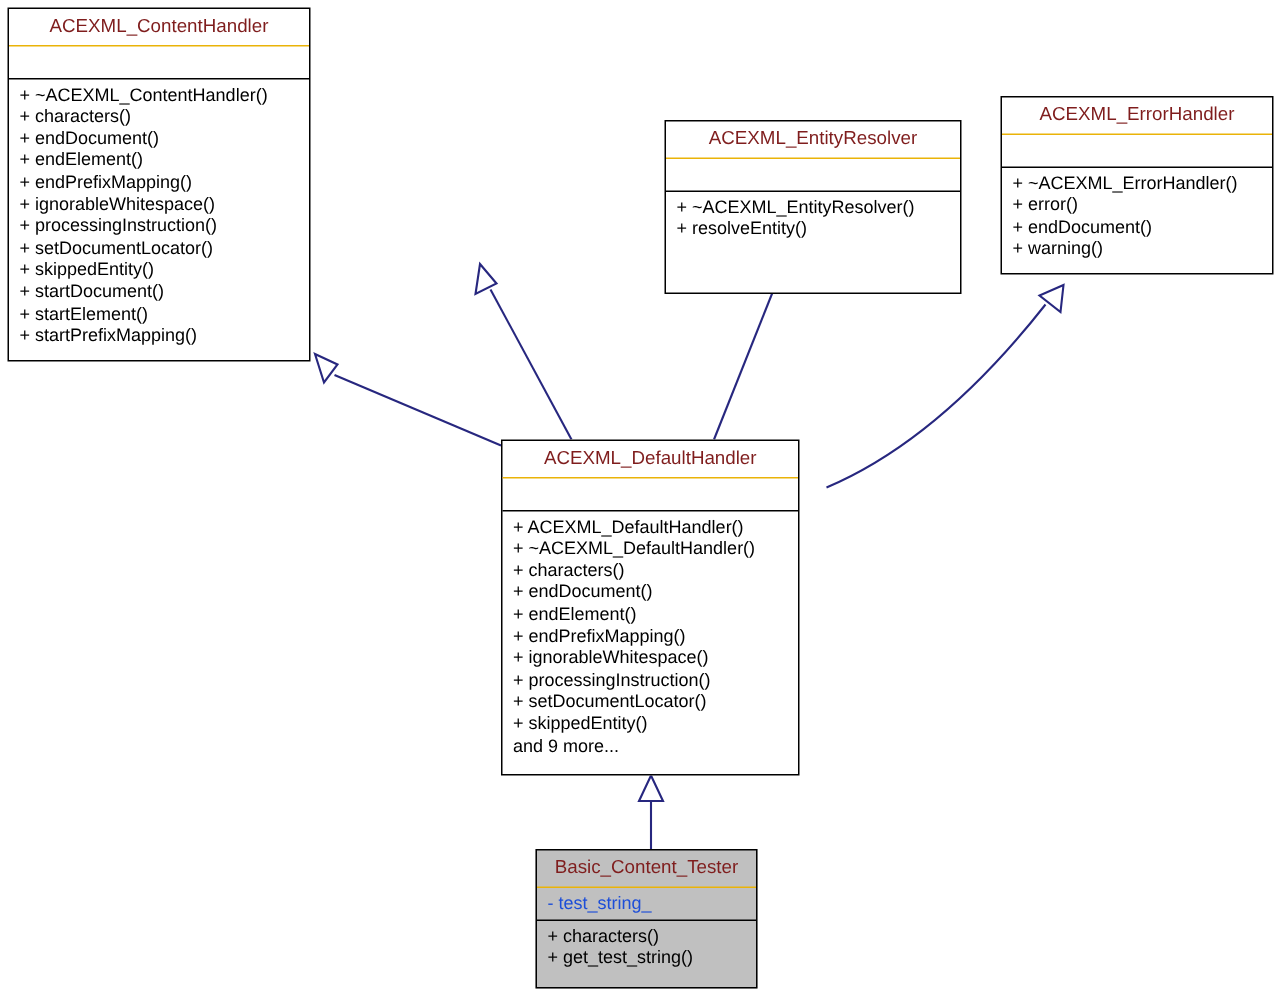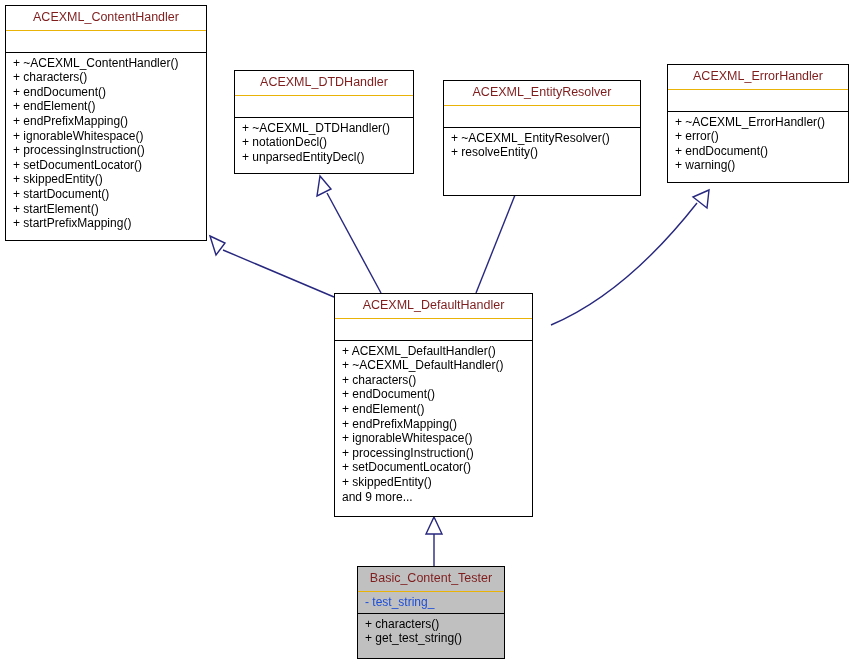--- a/index.html
+++ b/index.html
@@ -112,31 +112,20 @@
       <div class="uml-row">+ ignorableWhitespace()</div>
       <div class="uml-row">+ processingInstruction()</div>
       <div class="uml-row">+ setDocumentLocator()</div>
       <div class="uml-row">+ skippedEntity()</div>
       <div class="uml-row">+ startDocument()</div>
       <div class="uml-row">+ startElement()</div>
       <div class="uml-row">+ startPrefixMapping()</div>
     </div>
   </div>
 
-  <div class="uml-class" style="left:234px; top:70px; width:180px; height:104px;">
-    <div class="uml-title">ACEXML_DTDHandler</div>
-    <div class="uml-attrs">
-      <div class="uml-row">&nbsp;</div>
-    </div>
-    <div class="uml-ops">
-      <div class="uml-row">+ ~ACEXML_DTDHandler()</div>
-      <div class="uml-row">+ notationDecl()</div>
-      <div class="uml-row">+ unparsedEntityDecl()</div>
-    </div>
-  </div>
 
   <div class="uml-class" style="left:443px; top:80px; width:198px; height:116px;">
     <div class="uml-title">ACEXML_EntityResolver</div>
     <div class="uml-attrs">
       <div class="uml-row">&nbsp;</div>
     </div>
     <div class="uml-ops">
       <div class="uml-row">+ ~ACEXML_EntityResolver()</div>
       <div class="uml-row">+ resolveEntity()</div>
     </div>

